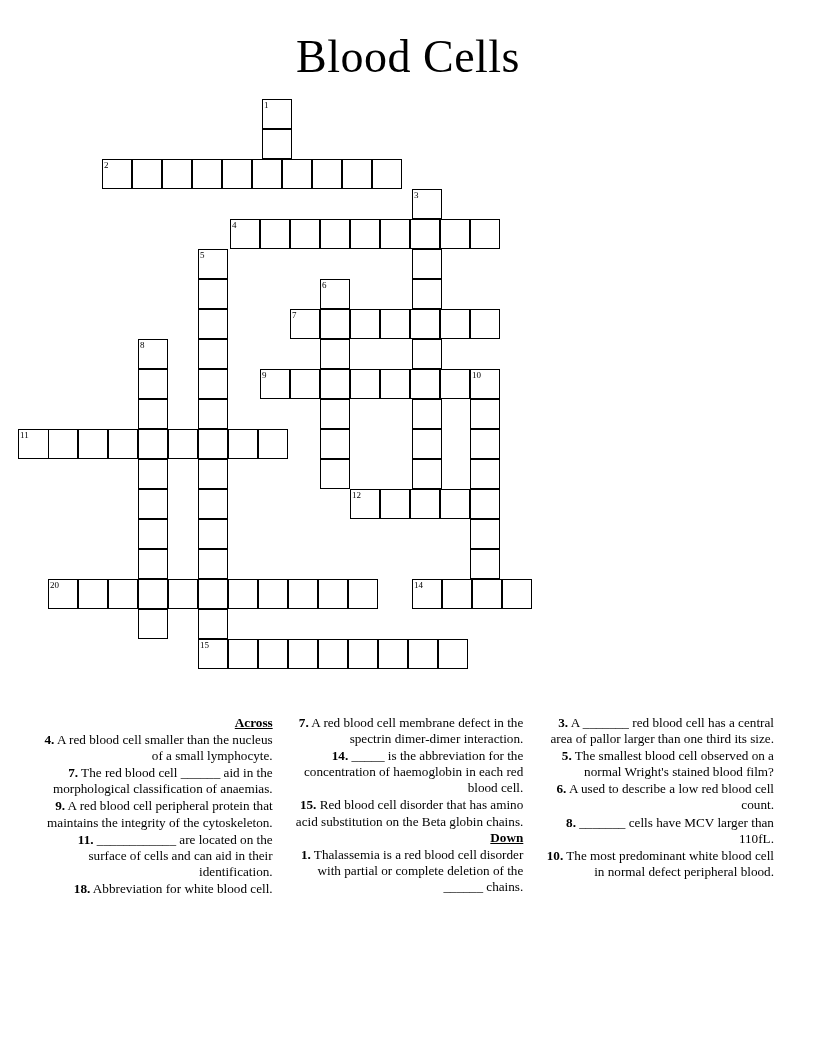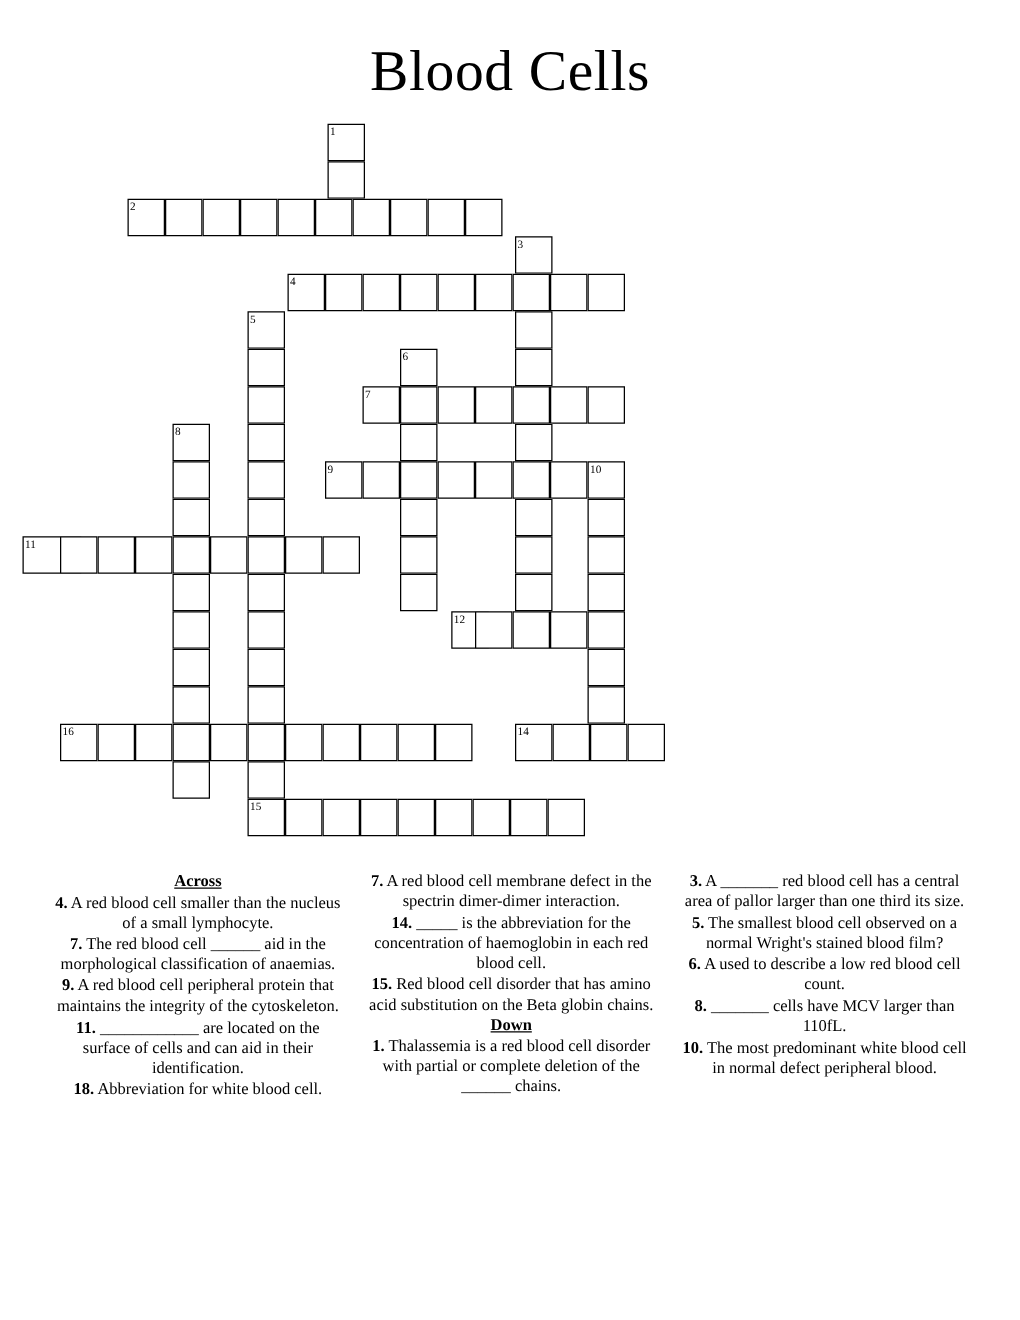--- a/index.html
+++ b/index.html
@@ -49,28 +49,28 @@
     top: 0px;
     left: 1px;
     font-family: "Liberation Serif", serif;
     font-size: 9px;
     line-height: 10px;
     color: #000000;
   }
   #clues {
     position: absolute;
     left: 44px;
-    top: 697px;
+    top: 715px;
     width: 730px;
     column-count: 3;
     column-gap: 22px;
     font-family: "Liberation Serif", serif;
     font-size: 13.2px;
     line-height: 1.22;
-    text-align: center;
+    text-align: right;
   }
   .clue-head {
     font-weight: bold;
     text-decoration: underline;
     margin: 0 0 1px 0;
     break-after: avoid;
   }
   .clue {
     margin: 0 0 1px 0;
     break-inside: avoid-column;
@@ -175,35 +175,35 @@
       <div class="cell" style="left: 320px; top: 338px; width: 30px; height: 30px;"></div>
       <div class="cell" style="left: 412px; top: 338px; width: 30px; height: 30px;"></div>
       <div class="cell" style="left: 470px; top: 338px; width: 30px; height: 30px;"></div>
       <div class="cell" style="left: 138px; top: 368px; width: 30px; height: 30px;"></div>
       <div class="cell" style="left: 198px; top: 368px; width: 30px; height: 30px;"></div>
       <div class="cell" style="left: 320px; top: 368px; width: 30px; height: 30px;"></div>
       <div class="cell" style="left: 412px; top: 368px; width: 30px; height: 30px;"></div>
       <div class="cell" style="left: 470px; top: 368px; width: 30px; height: 30px;"></div>
       <div class="cell" style="left: 138px; top: 398px; width: 30px; height: 30px;"></div>
       <div class="cell" style="left: 198px; top: 398px; width: 30px; height: 30px;"></div>
-      <div class="cell" style="left: 350px; top: 398px; width: 30px; height: 30px; margin-left: 11px;">
+      <div class="cell" style="left: 350px; top: 398px; width: 30px; height: 30px;">
         <span class="num">12</span>
       </div>
       <div class="cell" style="left: 380px; top: 398px; width: 30px; height: 30px;"></div>
       <div class="cell" style="left: 410px; top: 398px; width: 30px; height: 30px;"></div>
       <div class="cell" style="left: 440px; top: 398px; width: 30px; height: 30px;"></div>
       <div class="cell" style="left: 470px; top: 398px; width: 30px; height: 30px;"></div>
       <div class="cell" style="left: 138px; top: 428px; width: 30px; height: 30px;"></div>
       <div class="cell" style="left: 198px; top: 428px; width: 30px; height: 30px;"></div>
       <div class="cell" style="left: 470px; top: 428px; width: 30px; height: 30px;"></div>
       <div class="cell" style="left: 138px; top: 458px; width: 30px; height: 30px;"></div>
       <div class="cell" style="left: 198px; top: 458px; width: 30px; height: 30px;"></div>
       <div class="cell" style="left: 470px; top: 458px; width: 30px; height: 30px;"></div>
       <div class="cell" style="left: 48px; top: 488px; width: 30px; height: 30px;">
-        <span class="num">16</span>
+        <span class="num">20</span>
       </div>
       <div class="cell" style="left: 78px; top: 488px; width: 30px; height: 30px;"></div>
       <div class="cell" style="left: 108px; top: 488px; width: 30px; height: 30px;"></div>
       <div class="cell" style="left: 138px; top: 488px; width: 30px; height: 30px;"></div>
       <div class="cell" style="left: 168px; top: 488px; width: 30px; height: 30px;"></div>
       <div class="cell" style="left: 198px; top: 488px; width: 30px; height: 30px;"></div>
       <div class="cell" style="left: 228px; top: 488px; width: 30px; height: 30px;"></div>
       <div class="cell" style="left: 258px; top: 488px; width: 30px; height: 30px;"></div>
       <div class="cell" style="left: 288px; top: 488px; width: 30px; height: 30px;"></div>
       <div class="cell" style="left: 318px; top: 488px; width: 30px; height: 30px;"></div>

